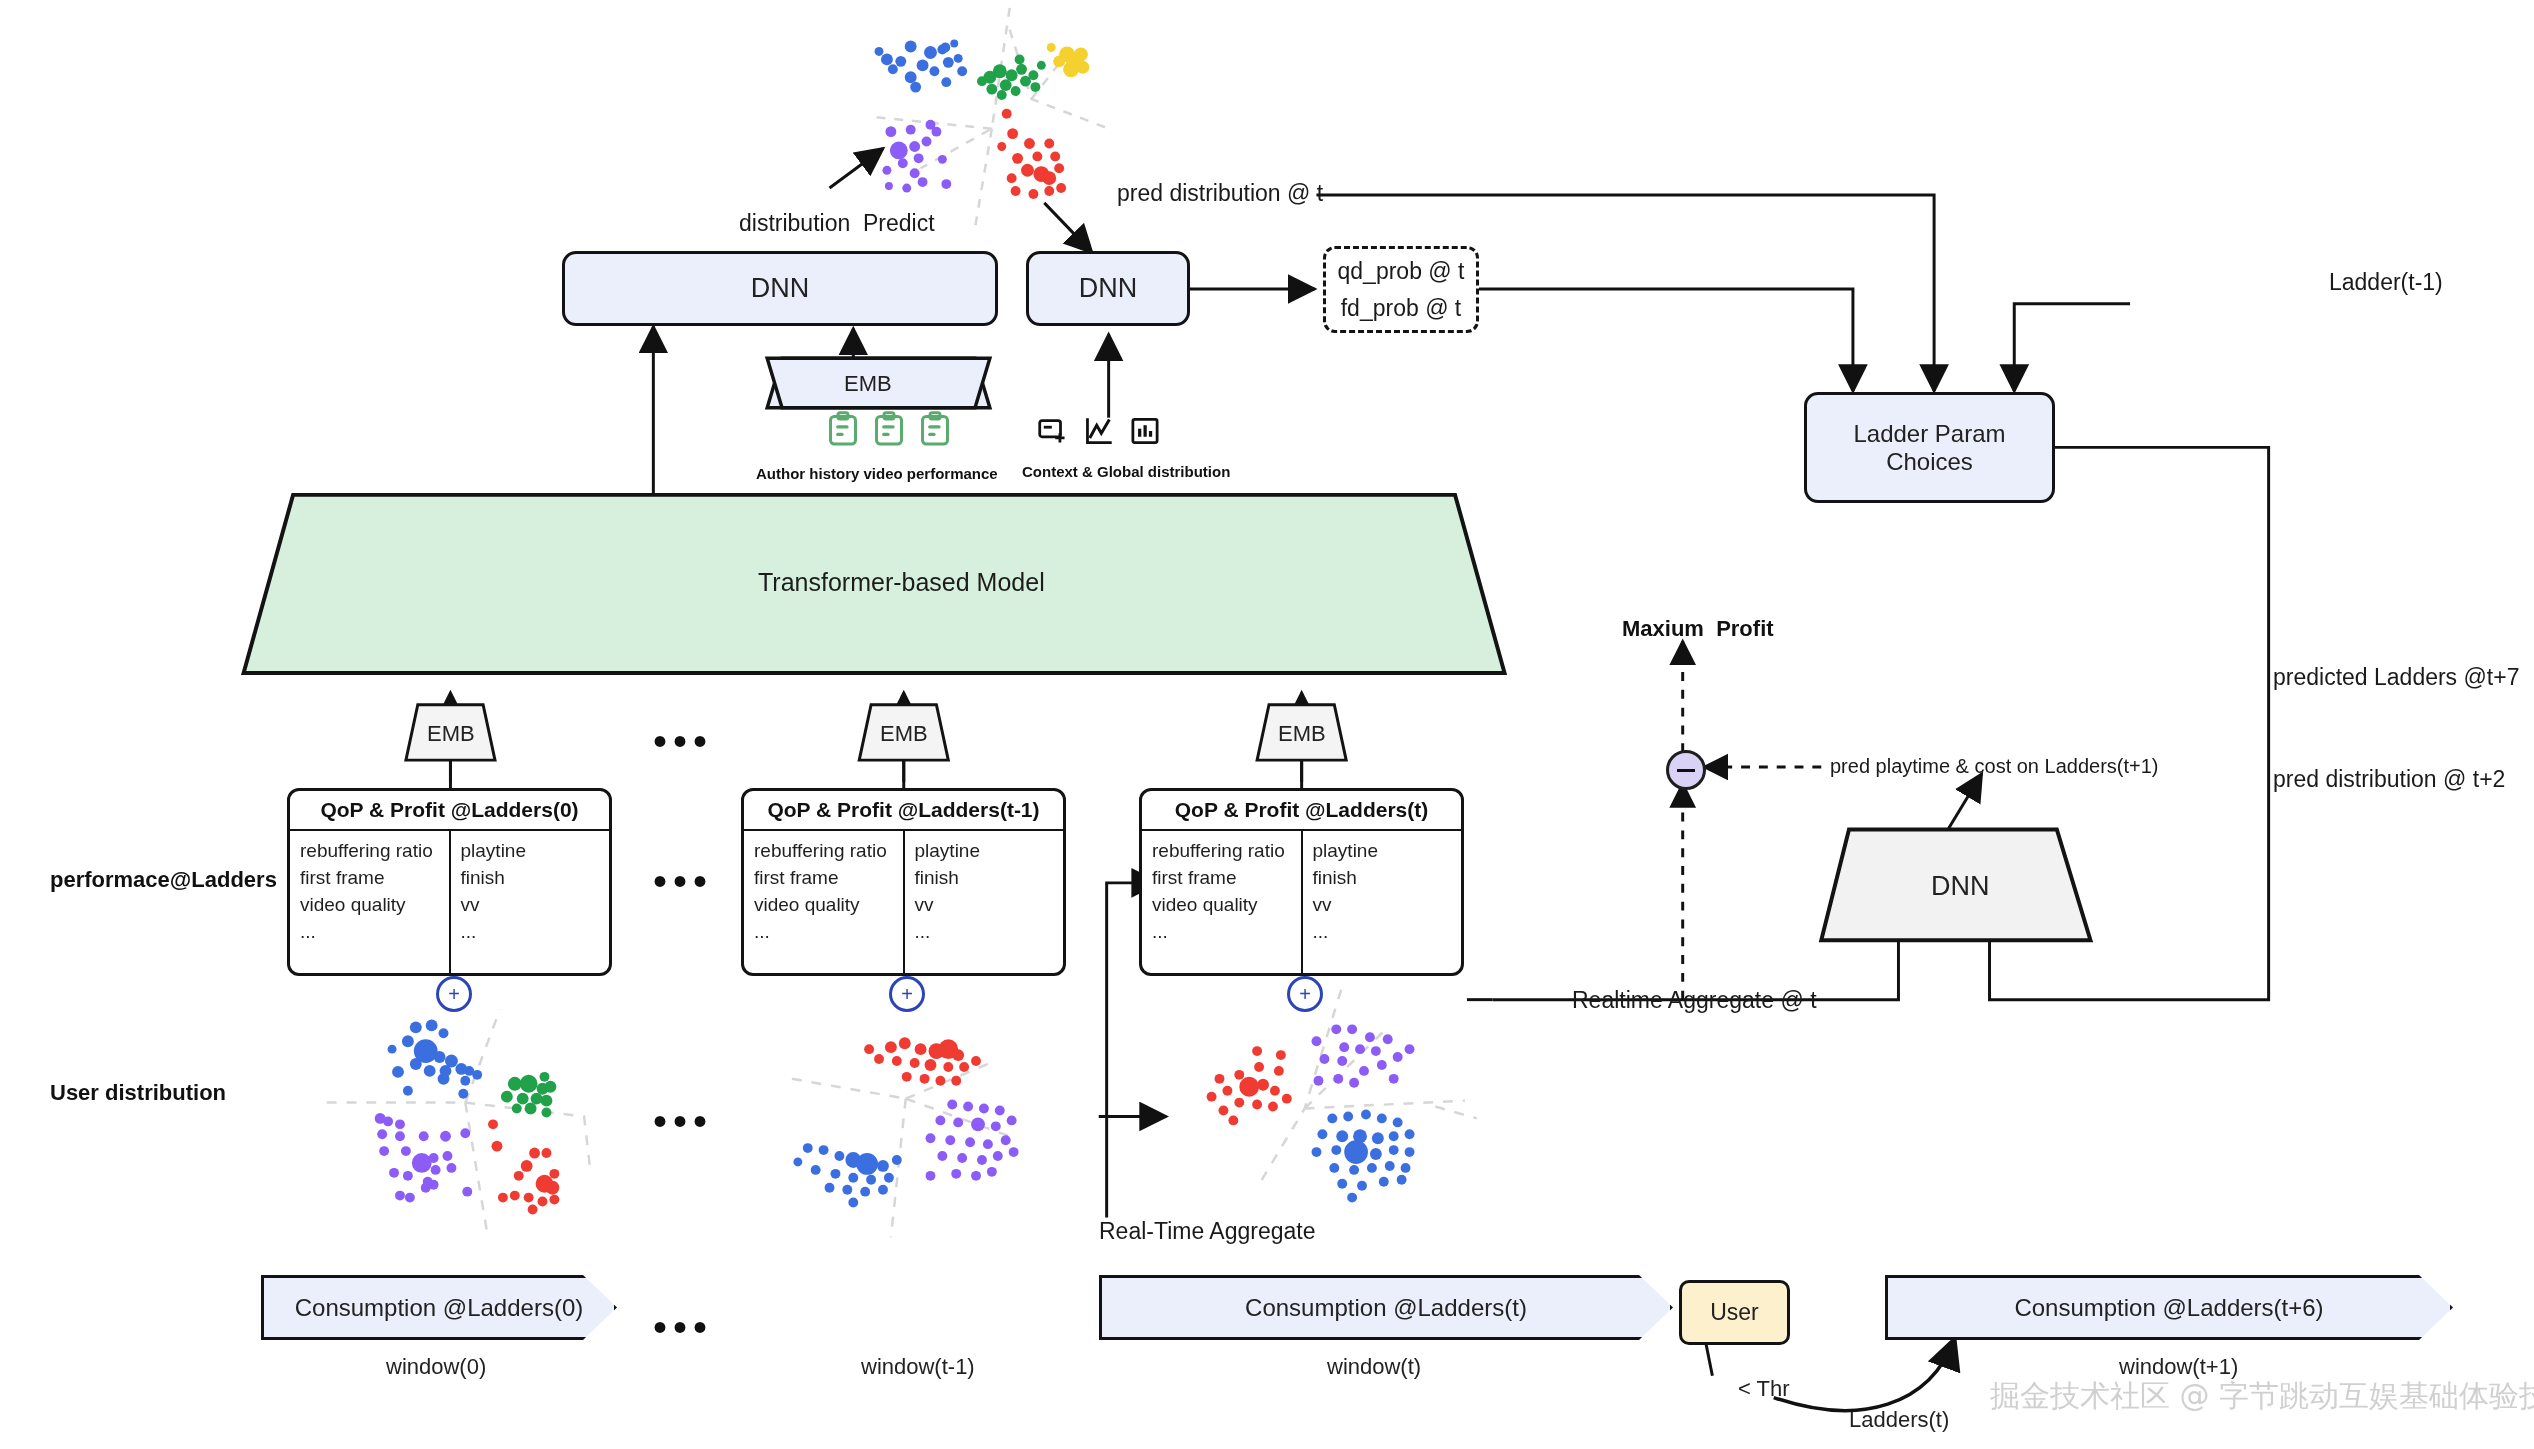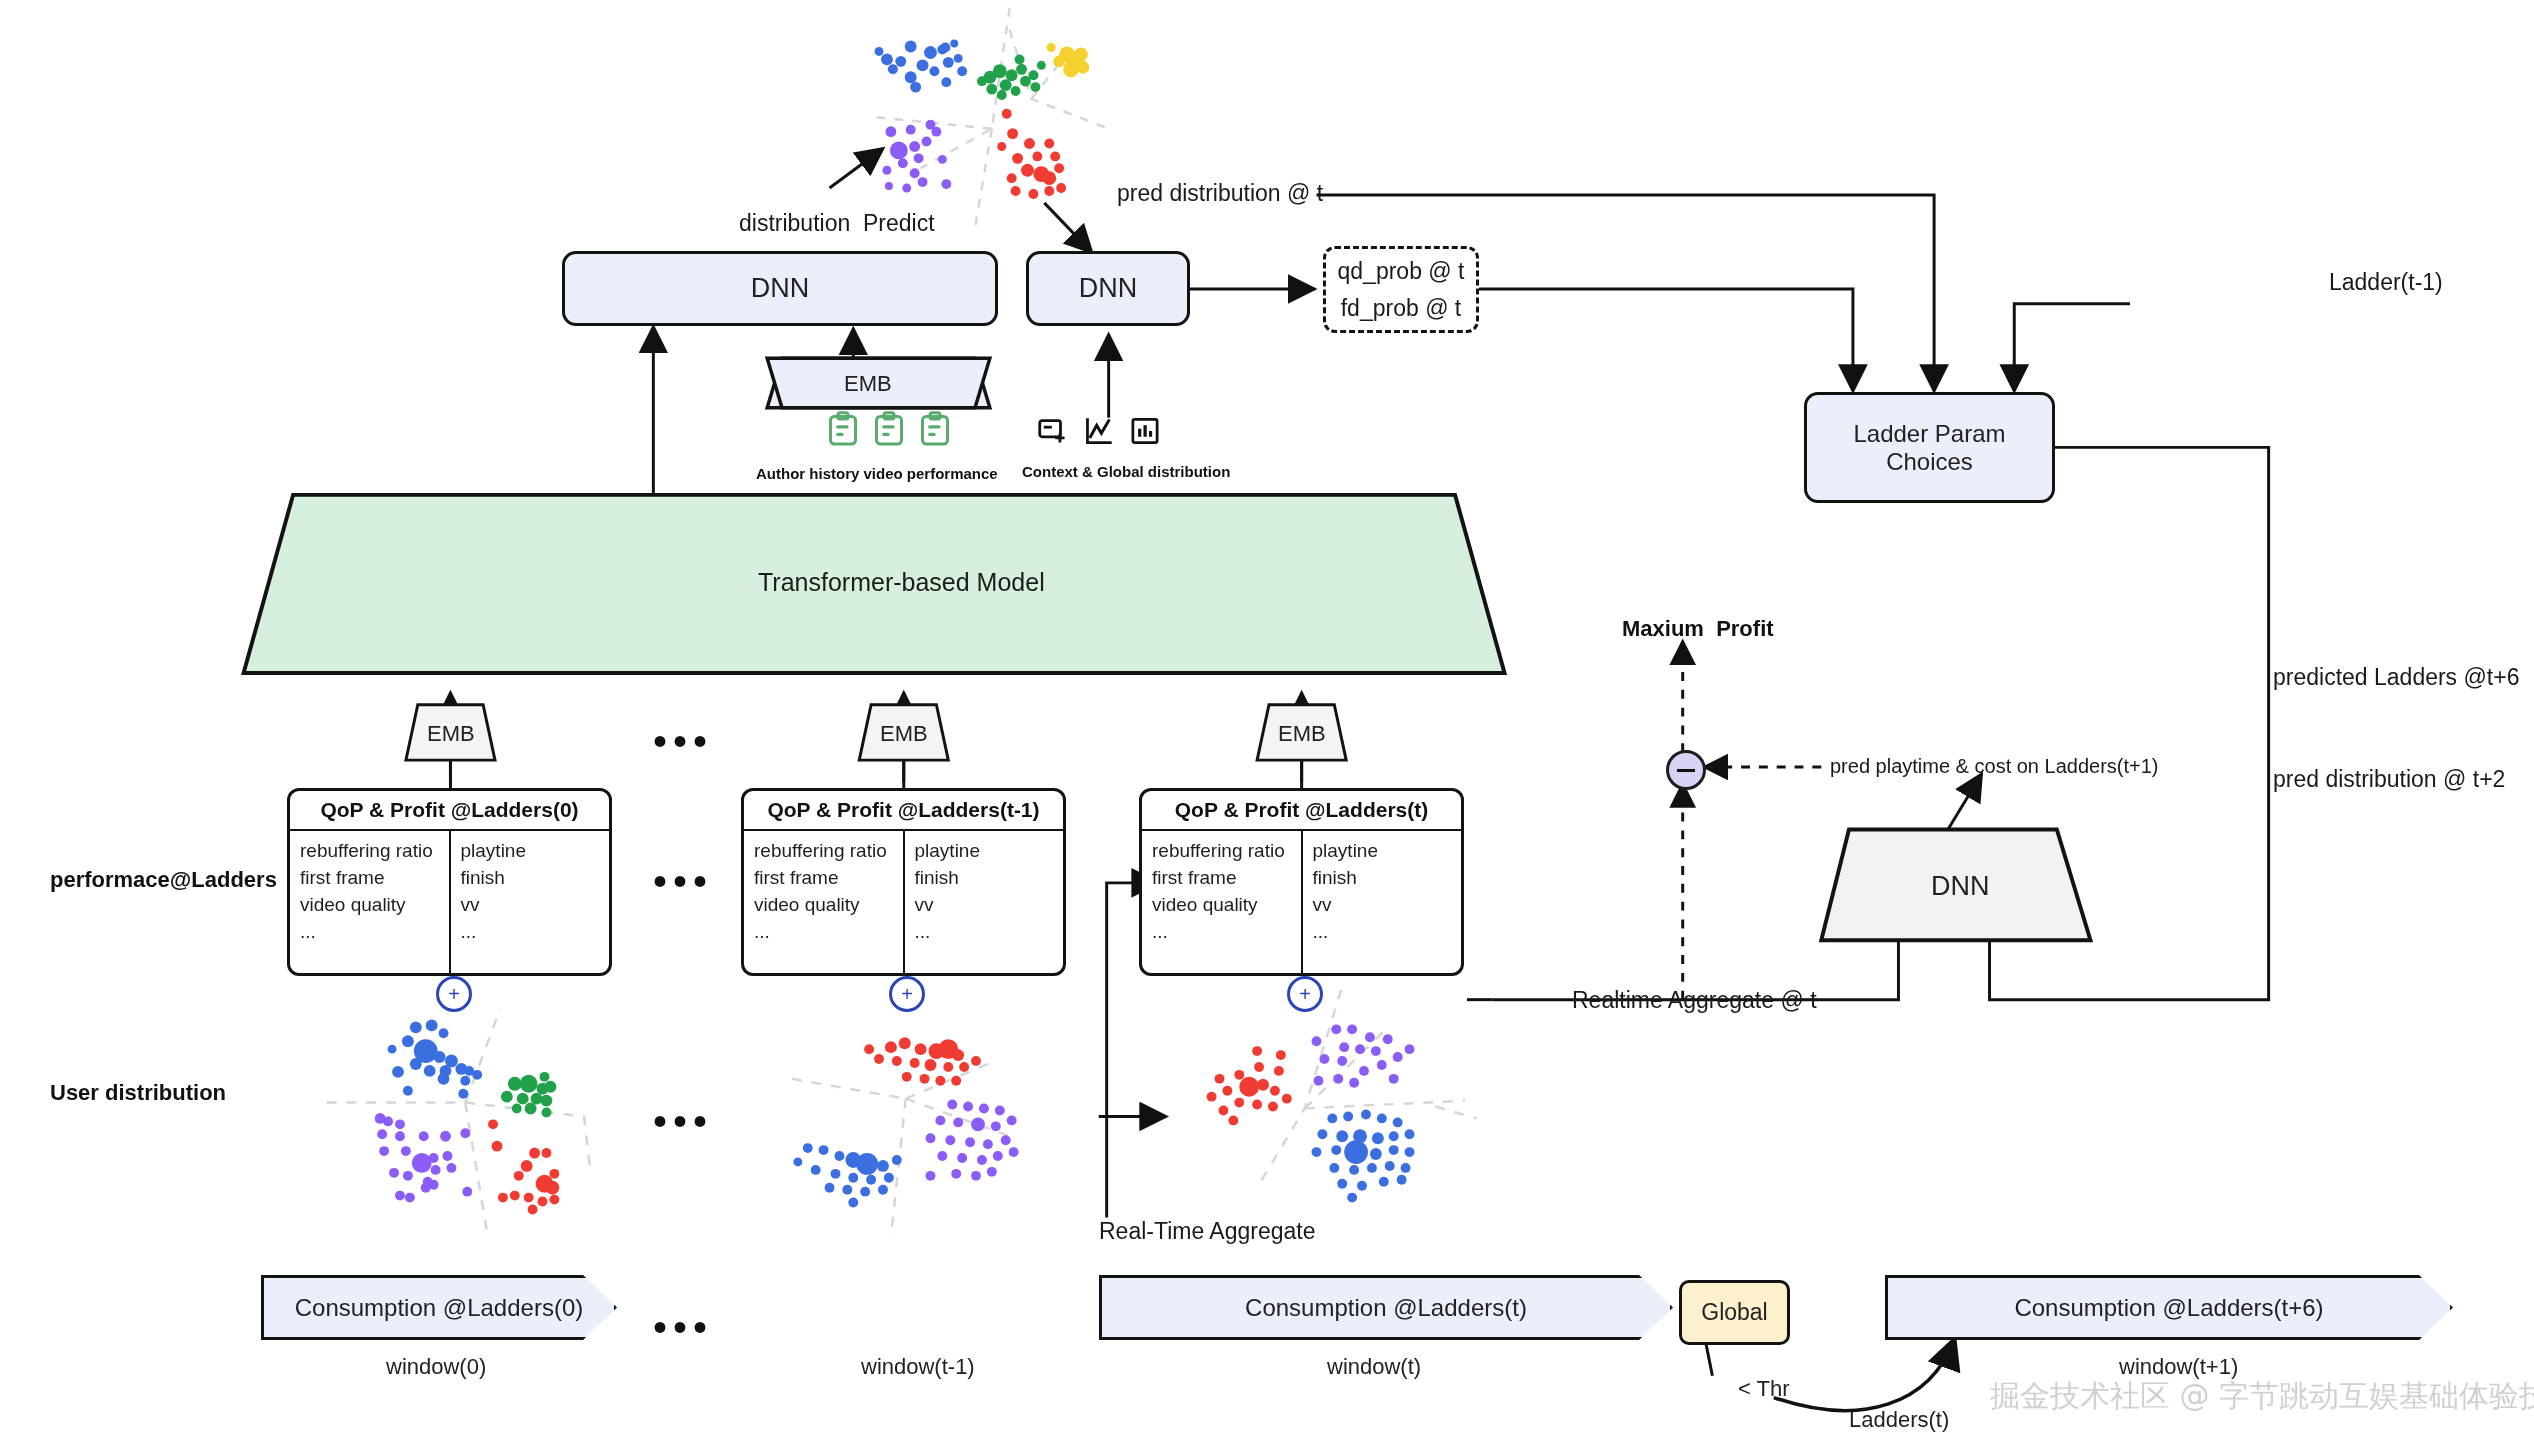--- a/index.html
+++ b/index.html
@@ -525,21 +525,21 @@
     <span class="t-prob">fd_prob @ t</span>
   </div>
 
   <div class="lbl t-plain" style="left:2329px;top:269px;">Ladder(t-1)</div>
 
   <div class="node rrect" style="left:1804px;top:392px;width:251px;height:111px;">
     <span class="t-dnn" style="font-size:24px;">Ladder Param Choices</span>
   </div>
 
   <div class="lbl t-plain" style="left:2273px;top:592px;line-height:34px;">
-    <span style="display:block;">predicted Ladders @t+6</span>
+    <span style="display:block;">predicted Ladders @t+7</span>
     <span style="display:block;">pred distribution @ t+2</span>
   </div>
 
   <div class="lbl t-bold" style="left:1622px;top:616px;">Maxium  Profit</div>
 
   <div class="minus-node" style="left:1666px;top:750px;">
       <i></i>
     </div>
 
   <div class="lbl t-small" style="left:1830px;top:755px;">pred playtime &amp; cost on Ladders(t+1)</div>
@@ -628,21 +628,21 @@
   <div class="lbl t-win" style="left:386px;top:1354px;">window(0)</div>
 
   <div class="lbl t-win" style="left:861px;top:1354px;">window(t-1)</div>
 
   <div class="consarrow cons-clip" style="left:1099px;top:1275px;width:574px;height:65px;">
     <span class="t-cons">Consumption @Ladders(t)</span>
   </div>
   <div class="lbl t-win" style="left:1327px;top:1354px;">window(t)</div>
 
   <div class="score" style="left:1679px;top:1280px;width:105px;height:59px;">
-    <span>Global</span>
+    <span>User</span>
   </div>
   <div class="lbl t-win" style="left:1738px;top:1376px;">&lt; Thr</div>
   <div class="lbl t-win" style="left:1849px;top:1407px;">Ladders(t)</div>
 
   <div class="consarrow cons-clip" style="left:1885px;top:1275px;width:568px;height:65px;">
     <span class="t-cons">Consumption @Ladders(t+6)</span>
   </div>
   <div class="lbl t-win" style="left:2119px;top:1354px;">window(t+1)</div>
 
   <div class="watermark" style="left:1990px;top:1376px;">掘金技术社区 @ 字节跳动互娱基础体验技术</div>

